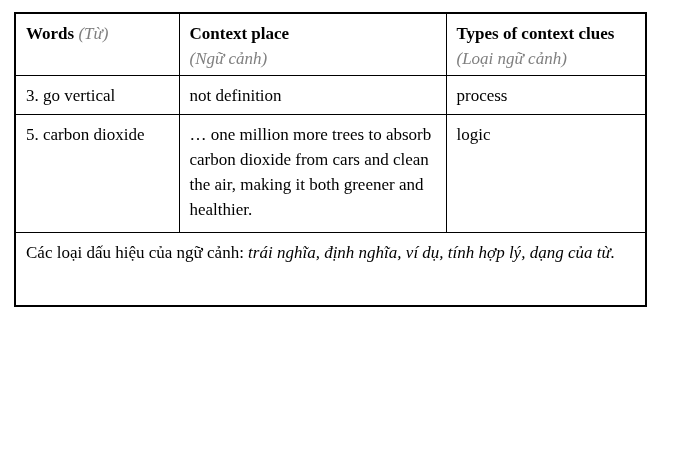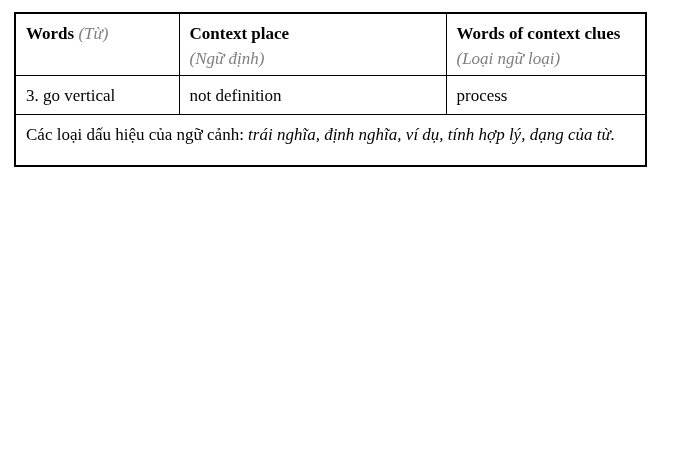--- a/index.html
+++ b/index.html
@@ -37,21 +37,21 @@
   .col-words  { width: 164px; }
   .col-clues  { width: 267px; }
   .col-types  { width: 200px; }
 
   tr.row-header { height: 61px; }
   tr.row-1      { height: 60px; }
   tr.row-2      { height: 60px; }
   tr.row-3      { height: 39px; padding-left: 28px; }
   tr.row-4      { height: 38px; }
   tr.row-5      { height: 118px; }
-  tr.row-footer { height: 51px; }
+  tr.row-footer { height: 73px; }
 
   .head-main {
     font-weight: bold;
   }
   .head-sub {
     color: #7f7f7f;
     font-style: italic;
     font-weight: normal;
   }
   .footer-italic {
@@ -69,33 +69,38 @@
       <col class="col-types">
     </colgroup>
     <thead>
       <tr class="row-header">
         <th>
           <span class="head-main">Words</span>
           <span class="head-sub">(Từ)</span>
         </th>
         <th>
           <div class="head-main">Context place</div>
-          <div class="head-sub">(Ngữ định)</div>
+          <div class="head-sub">(Ngữ cảnh)</div>
         </th>
         <th>
-          <div class="head-main">Words of context clues</div>
-          <div class="head-sub">(Loại ngữ loại)</div>
+          <div class="head-main">Types of context clues</div>
+          <div class="head-sub">(Loại ngữ cảnh)</div>
         </th>
       </tr>
     </thead>
     <tbody>
       <tr class="row-3">
         <td>3. go vertical</td>
         <td>not definition</td>
         <td>process</td>
+      </tr>
+      <tr class="row-5">
+        <td>5. carbon dioxide</td>
+        <td>… one million more trees to absorb carbon dioxide from cars and clean the air, making it both greener and healthier.</td>
+        <td>logic</td>
       </tr>
       <tr class="row-footer">
         <td colspan="3">
           <span>Các loại dấu hiệu của ngữ cảnh: </span><span class="footer-italic">trái nghĩa, định nghĩa, ví dụ, tính hợp lý, dạng của từ.</span>
         </td>
       </tr>
     </tbody>
   </table>
 </div>
 

